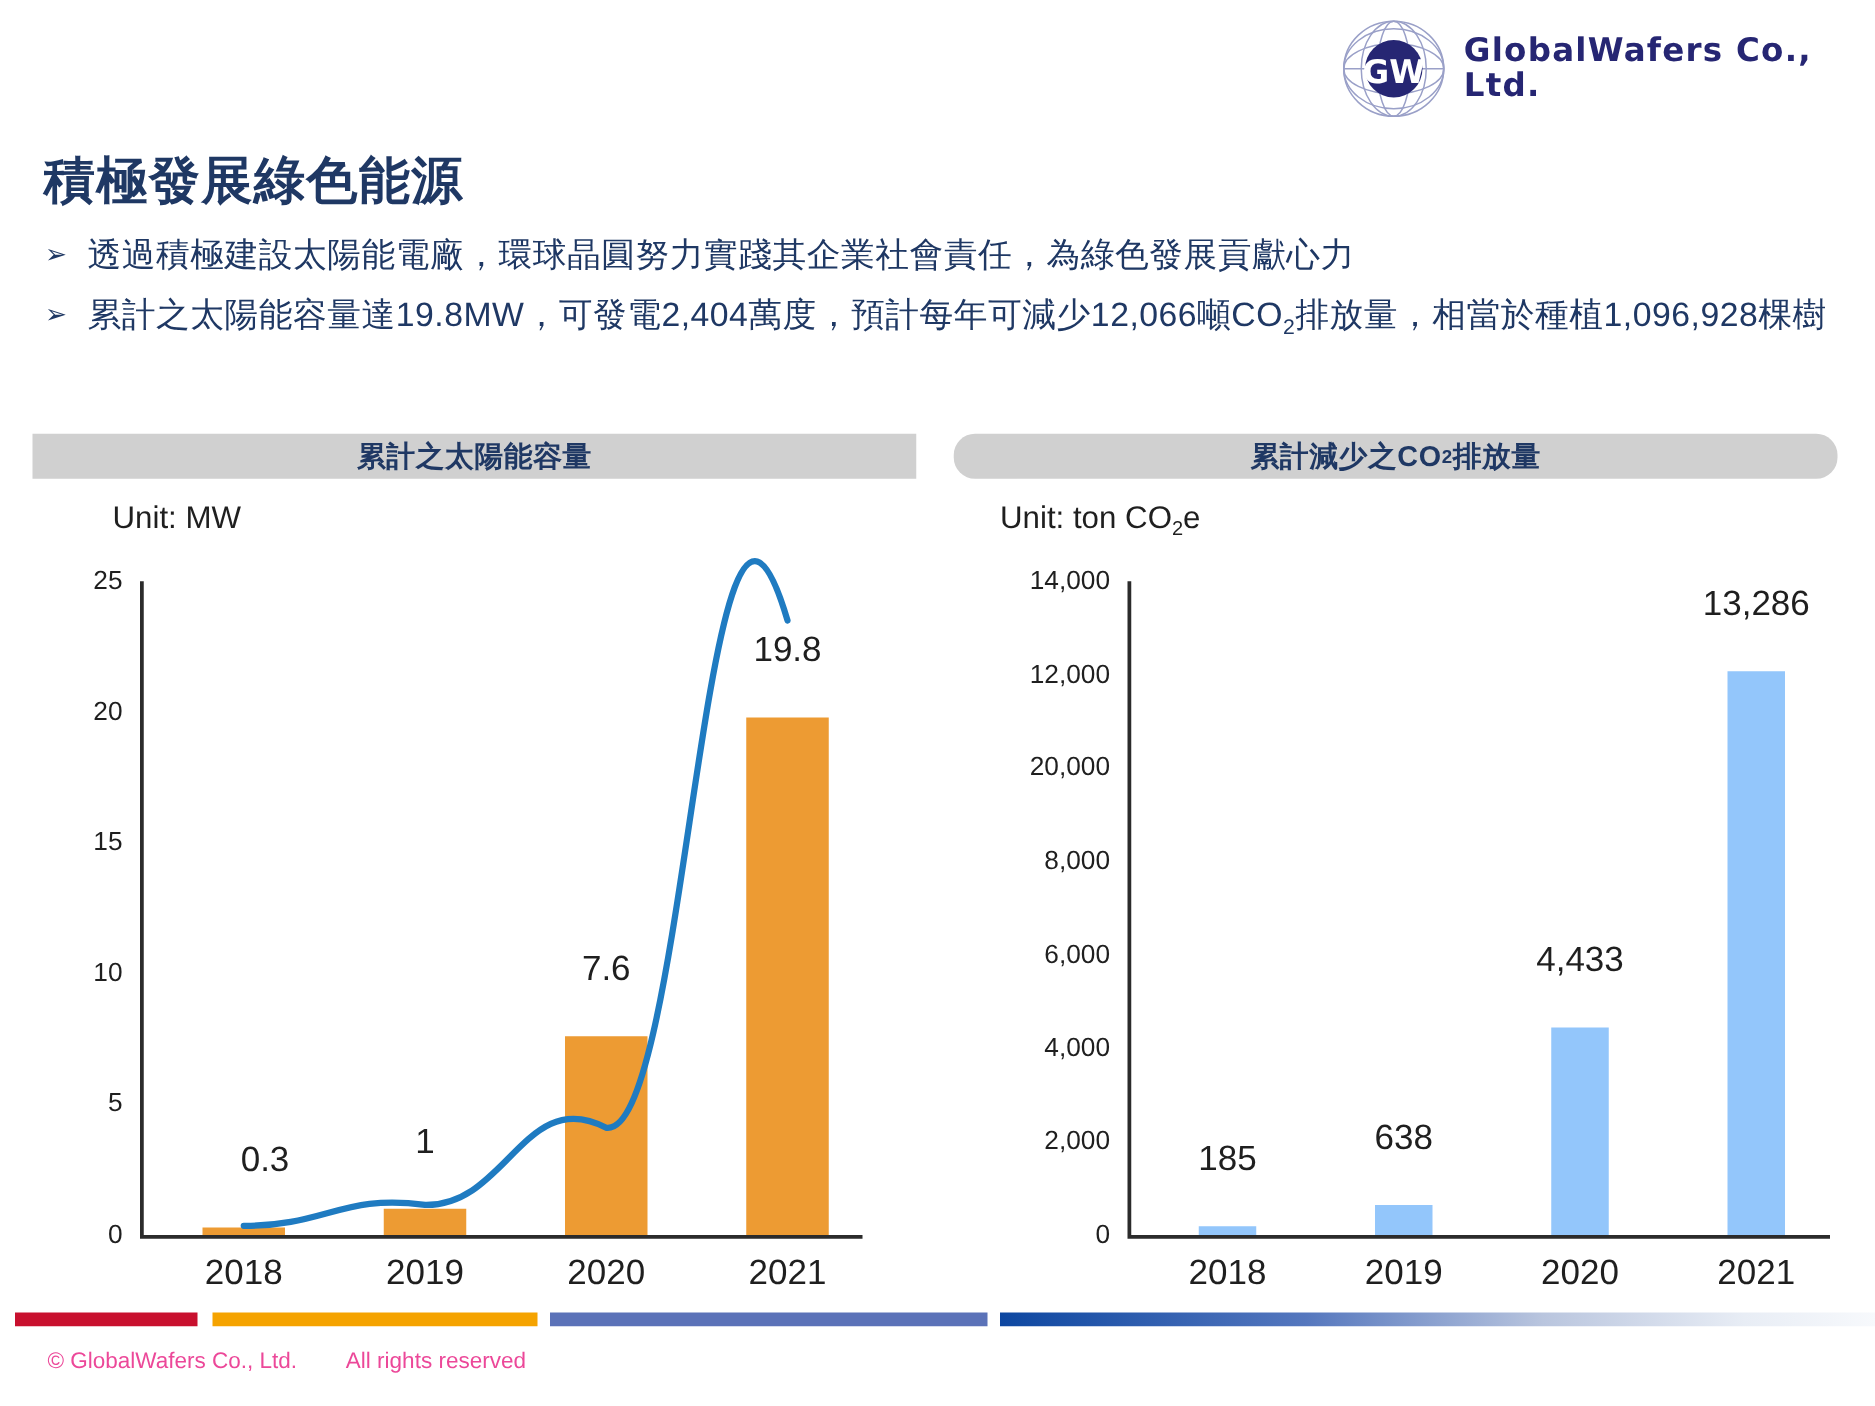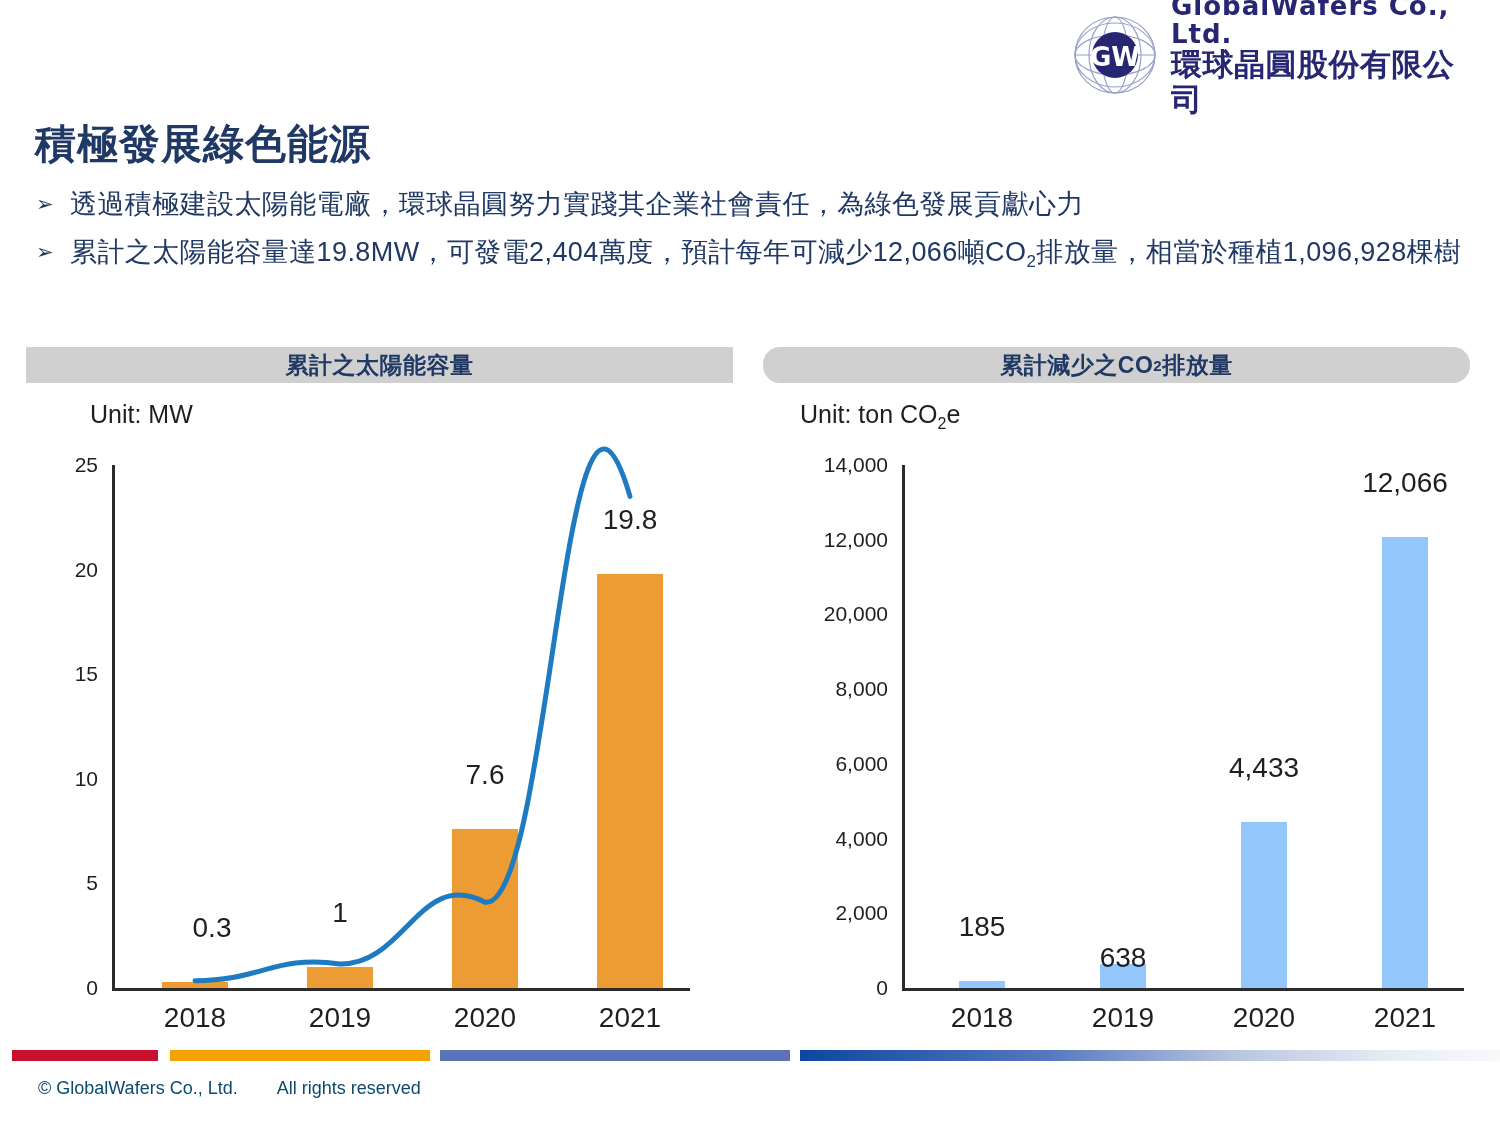--- a/index.html
+++ b/index.html
@@ -116,42 +116,41 @@
   
   #footer-bars { position: absolute; left: 0; top: 1050px; width: 1500px; height: 12px; }
   .fbar { position: absolute; top: 0; height: 11px; }
   #fbar-red    { left: 12px;   width: 146px; background: #C8102E; }
   #fbar-orange { left: 170px;  width: 260px; background: #F5A300; }
   #fbar-blue   { left: 440px;  width: 350px; background: #5B72B8; }
   #fbar-grad   { left: 800px;  width: 700px;
                  background: linear-gradient(to right, #0D47A1 0%, #5577BE 35%, #B9C5DE 62%, #E8EDF5 85%, #F7F9FC 100%); }
   #copyright {
     position: absolute; left: 38px; top: 1078px;
-    font-size: 18px; color: #0c4a6e; white-space: pre;
+    font-size: 18px; color: #ec4899; white-space: pre;
   }
 </style>
 </head>
 <body>
 
 <div id="logo-block">
   <div id="logo-globe">
     <svg width="84" height="82" viewBox="0 0 84 82" aria-hidden="true">
       <ellipse cx="42" cy="41" rx="40" ry="38" fill="#ffffff" stroke="#9aa0c8" stroke-width="1.2"></ellipse>
       <ellipse cx="42" cy="41" rx="26" ry="38" fill="none" stroke="#9aa0c8" stroke-width="1.2"></ellipse>
       <ellipse cx="42" cy="41" rx="13" ry="38" fill="none" stroke="#9aa0c8" stroke-width="1.2"></ellipse>
       <line x1="2" y1="41" x2="82" y2="41" stroke="#9aa0c8" stroke-width="1.2"></line>
       <ellipse cx="42" cy="41" rx="40" ry="20" fill="none" stroke="#9aa0c8" stroke-width="1.2"></ellipse>
       <ellipse cx="42" cy="41" rx="40" ry="32" fill="none" stroke="#9aa0c8" stroke-width="1.2"></ellipse>
       <circle cx="42" cy="41" r="23" fill="#262673"></circle>
       <text x="42" y="52" text-anchor="middle" fill="#ffffff" font-family="DejaVu Sans, sans-serif" font-size="26" font-weight="bold">GW</text>
     </svg>
   </div>
   <div id="logo-text">
     <div id="logo-en">GlobalWafers  Co.,  Ltd.</div>
-    <div id="logo-zh">環球晶圓股份有限公司</div>
   </div>
 </div>
 
 <div id="page-title">積極發展綠色能源</div>
 
 <div id="bullets">
   <div class="bullet">
     <span class="bullet-marker">➢</span>
     <span class="bullet-text">透過積極建設太陽能電廠，環球晶圓努力實踐其企業社會責任，為綠色發展貢獻心力</span>
   </div>
@@ -217,25 +216,25 @@
         <div class="ytick" style="top: 298.857px;">6,000</div>
         <div class="ytick" style="top: 224.143px;">8,000</div>
         <div class="ytick" style="top: 149.429px;">20,000</div>
         <div class="ytick" style="top: 74.7143px;">12,000</div>
         <div class="ytick" style="top: 0px;">14,000</div>
       </div>
     <div id="bars-right">
         <div class="bar bar-blue" style="left: 80px; width: 46px; height: 6.91107px;"></div>
         <div class="bar-value" style="left: 80px; top: 478.089px;">185</div>
         <div class="bar bar-blue" style="left: 221px; width: 46px; height: 23.8339px;"></div>
-        <div class="bar-value" style="left: 221px; top: 461.166px; margin-top: 48px;">638</div>
+        <div class="bar-value" style="left: 221px; top: 461.166px;">638</div>
         <div class="bar bar-blue" style="left: 362px; width: 46px; height: 165.604px;"></div>
         <div class="bar-value" style="left: 362px; top: 319.396px;">4,433</div>
         <div class="bar bar-blue" style="left: 503px; width: 46px; height: 450.751px;"></div>
-        <div class="bar-value" style="left: 503px; top: 34.2487px;">12,066</div>
+        <div class="bar-value" style="left: 503px; top: 34.2487px;">13,286</div>
       </div>
     <div id="xticks-right">
         <div class="xtick" style="left: 80px;">2018</div>
         <div class="xtick" style="left: 221px;">2019</div>
         <div class="xtick" style="left: 362px;">2020</div>
         <div class="xtick" style="left: 503px;">2021</div>
       </div>
   </div>
 </div>
 

